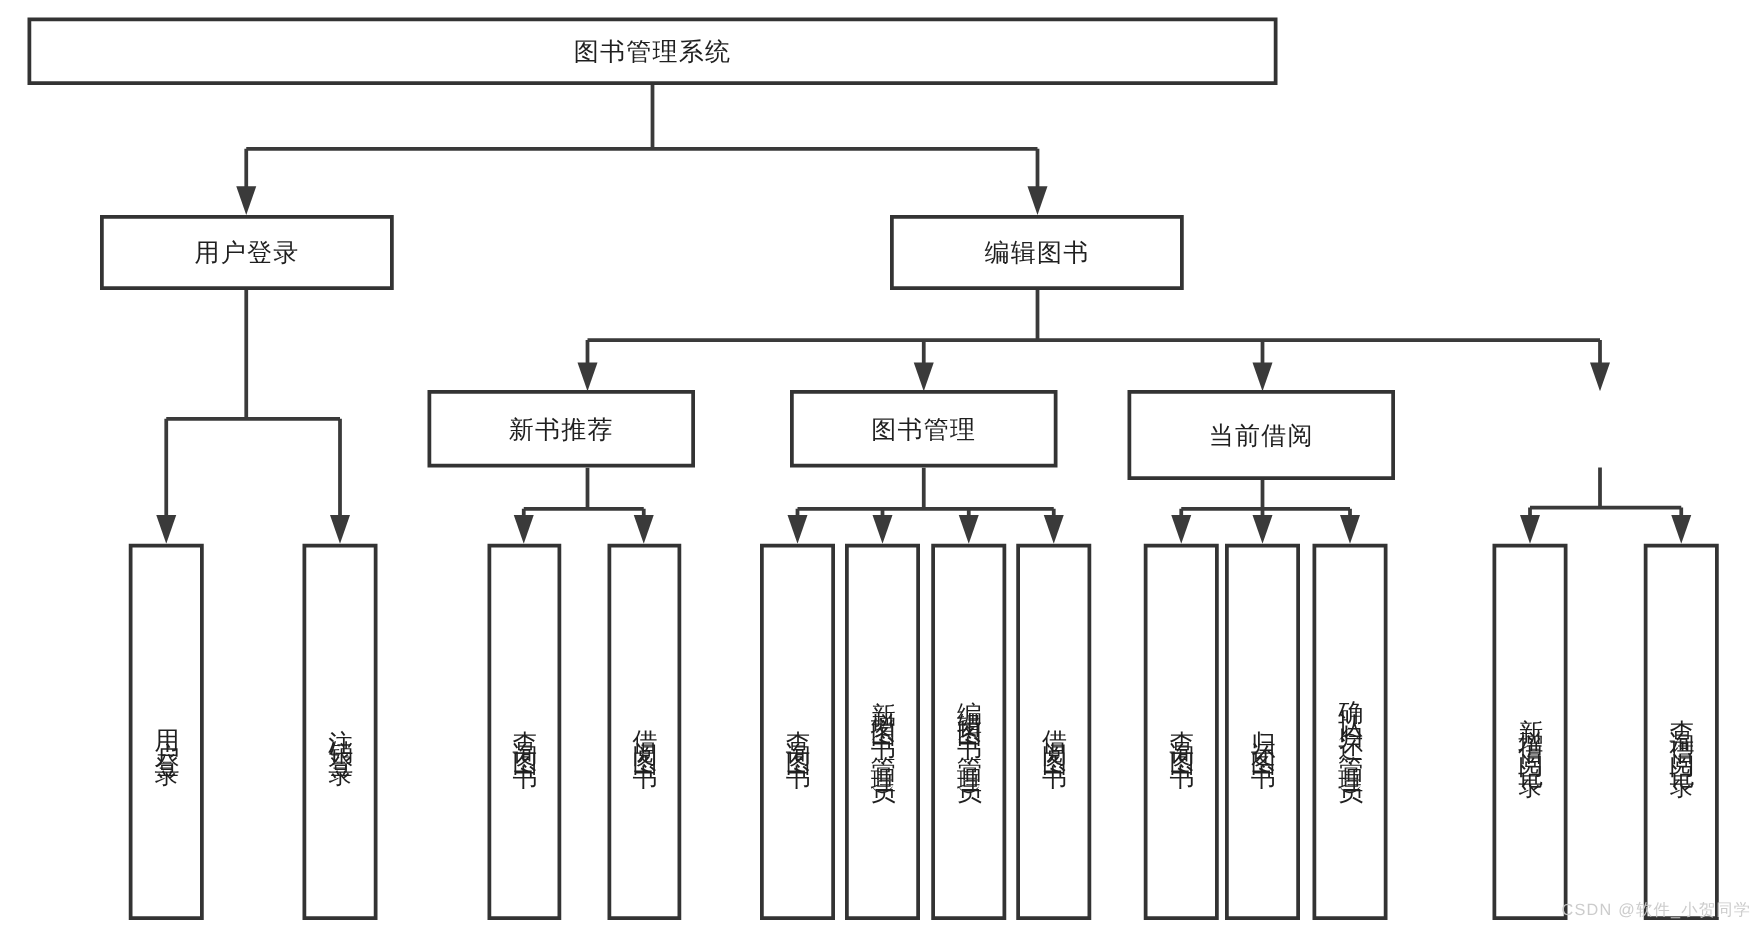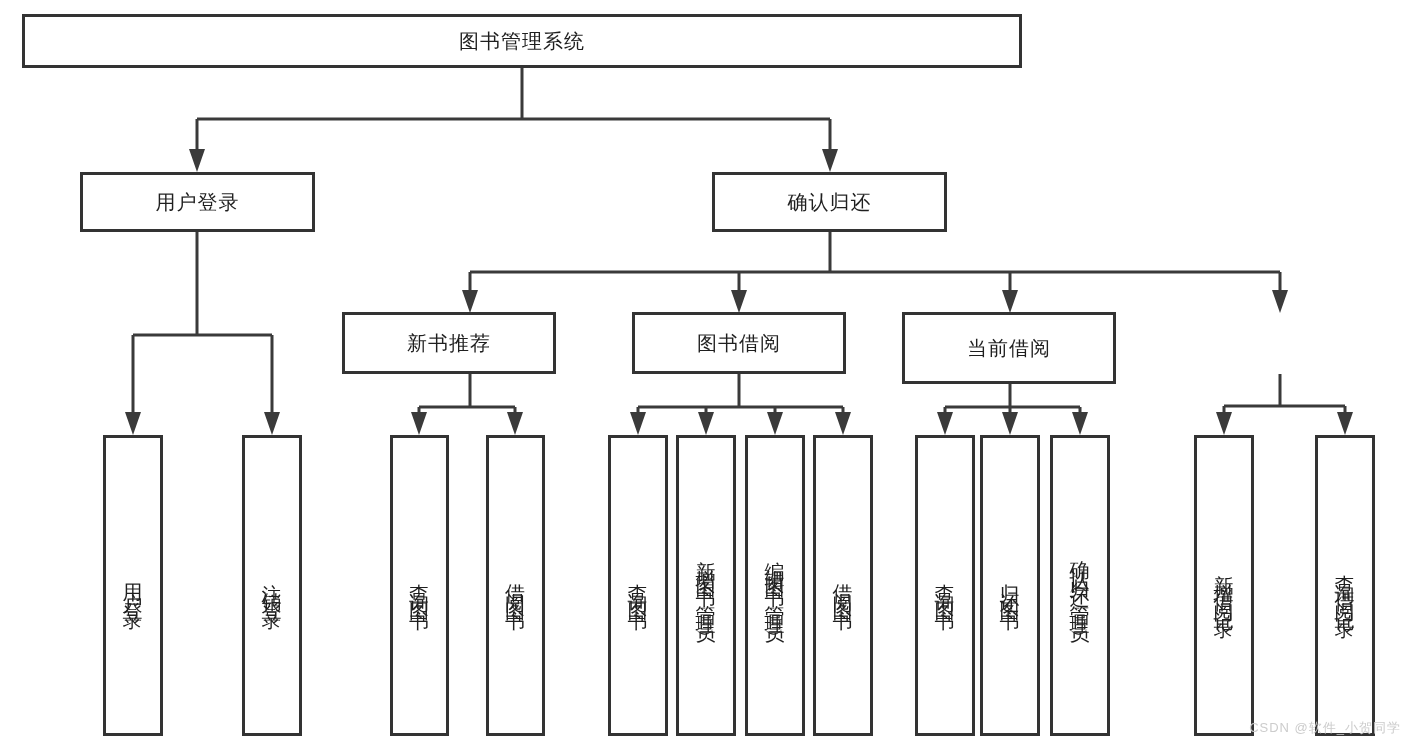--- a/index.html
+++ b/index.html
@@ -111,24 +111,24 @@
     <path class="arrow" d="M1072 412 L1088 412 L1080 435 Z"></path>
 
     <path class="cline" d="M1280 374 V406 M1224 406 H1345 M1224 406 V413 M1345 406 V413"></path>
     <path class="arrow" d="M1216 412 L1232 412 L1224 435 Z"></path>
     <path class="arrow" d="M1337 412 L1353 412 L1345 435 Z"></path>
   </svg>
 
   <div class="hbox" style="left:22px; top:14px; width:1000px; height:54px;">图书管理系统</div>
 
   <div class="hbox" style="left:80px; top:172px; width:235px; height:60px;">用户登录</div>
-  <div class="hbox" style="left:712px; top:172px; width:235px; height:60px;">确认归还</div>
+  <div class="hbox" style="left:712px; top:172px; width:235px; height:60px;">编辑图书</div>
 
   <div class="hbox" style="left:342px; top:312px; width:214px; height:62px;">新书推荐</div>
-  <div class="hbox" style="left:632px; top:312px; width:214px; height:62px;">图书借阅</div>
+  <div class="hbox" style="left:632px; top:312px; width:214px; height:62px;">图书管理</div>
   <div class="hbox" style="left:902px; top:312px; width:214px; height:72px;">当前借阅</div>
 
   <div class="vbox" style="left:103px; top:435px; width:60px; height:301px;">
     <span class="vtext">用户登录</span>
   </div>
   <div class="vbox" style="left:242px; top:435px; width:60px; height:301px;">
     <span class="vtext">注销登录</span>
   </div>
 
   <div class="vbox" style="left:390px; top:435px; width:59px; height:301px;">

